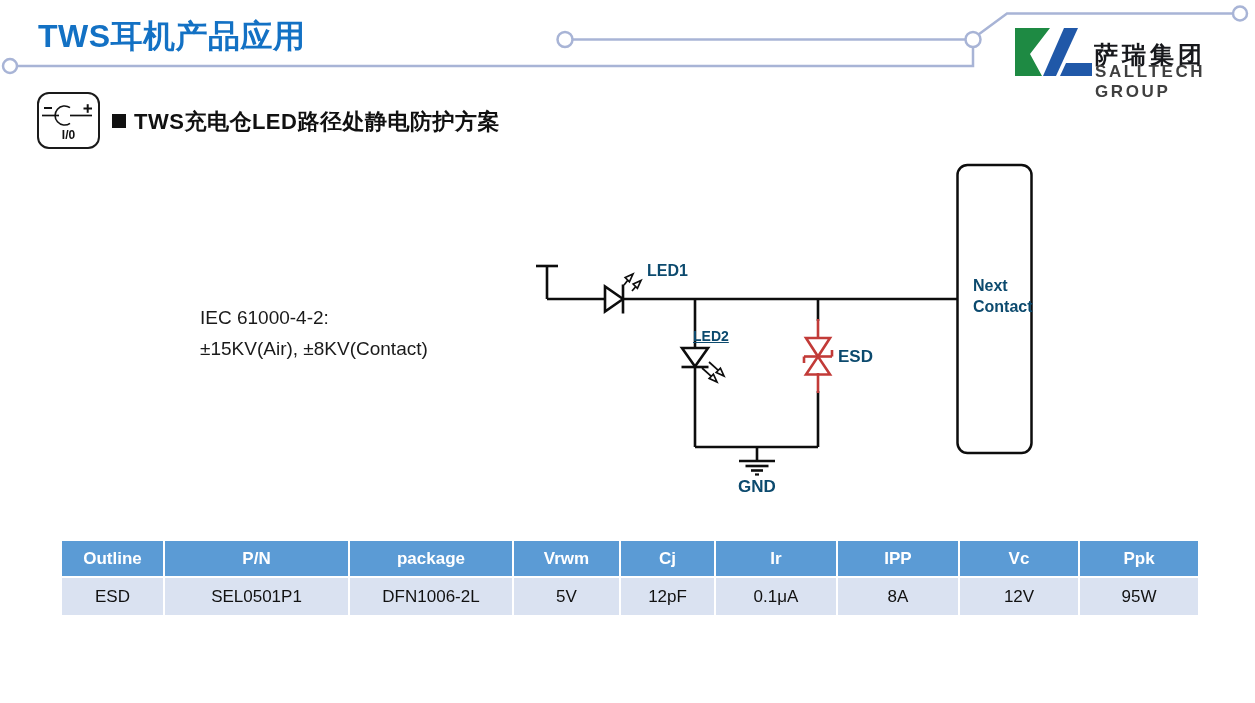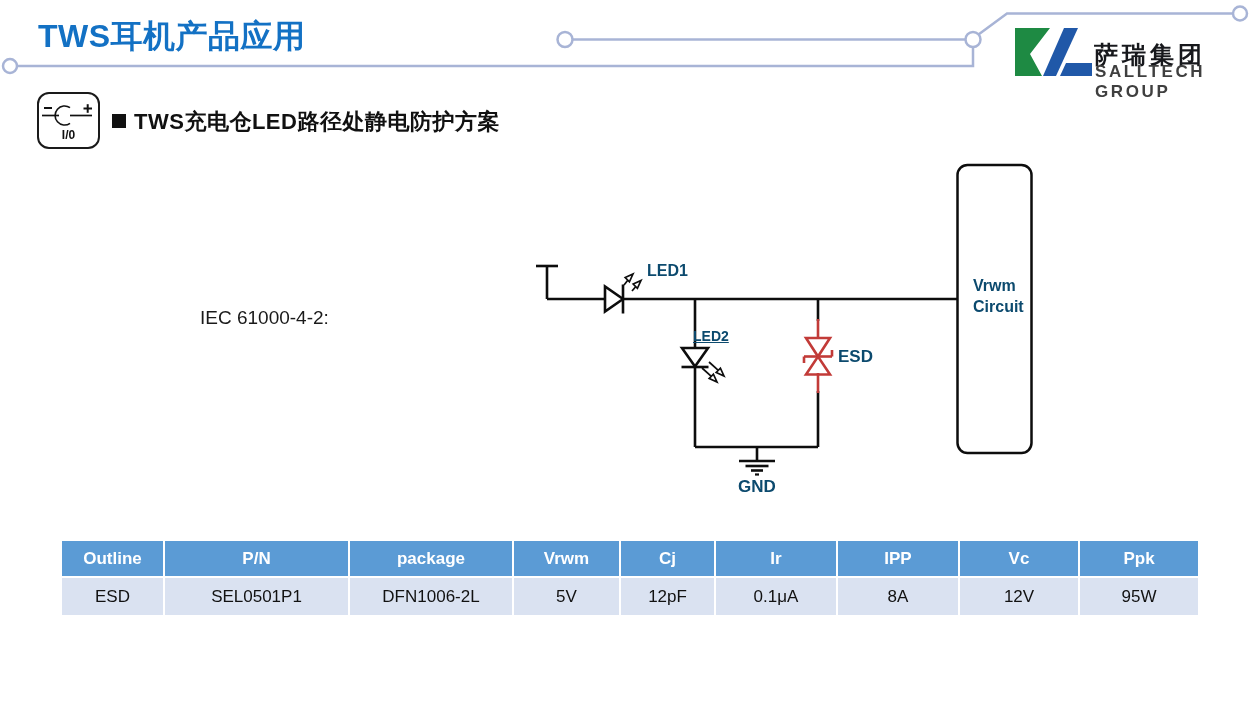--- a/index.html
+++ b/index.html
@@ -66,20 +66,21 @@
       </g>
     </svg>
     <div class="abs" id="io-label">I/0</div>
   </div>
 
   <div class="abs" id="bullet"></div>
   <div class="abs" id="heading">TWS充电仓LED路径处静电防护方案</div>
 
   <div class="abs" id="note">
     <div>IEC 61000-4-2:</div>
+    <div>±15KV(Air), ±8KV(Contact)</div>
   </div>
 
   <svg class="abs" id="circuit" width="510" height="345" viewBox="0 0 510 345" style="left:530px;top:160px">
     <g fill="none" stroke="var(--wire)" stroke-width="2.6">
       <path d="M6 106 H28"></path>
       <path d="M17 106 V139"></path>
       <path d="M17 139 H427"></path>
       <path d="M165 139 V287"></path>
       <path d="M288 139 V161"></path>
       <path d="M288 231 V287"></path>
@@ -121,21 +122,21 @@
       <path d="M302 196.5 V190"></path>
       <path d="M288 213 V233"></path>
     </g>
     <rect x="427.5" y="5" width="74" height="288" rx="10" fill="#fff" stroke="var(--wire)" stroke-width="2.5"></rect>
   </svg>
 
   <div class="clabel" id="led1-label">LED1</div>
   <div class="clabel" id="led2-label">LED2</div>
   <div class="clabel" id="esd-label">ESD</div>
   <div class="clabel" id="gnd-label">GND</div>
-  <div class="clabel" id="next-label">Vrwm Circuit</div>
+  <div class="clabel" id="next-label">Next Contact</div>
 
   <table class="abs" id="spec-table">
     <colgroup>
       <col style="width:101px">
         <col style="width:183px">
         <col style="width:162px">
         <col style="width:105px">
         <col style="width:93px">
         <col style="width:120px">
         <col style="width:120px">

